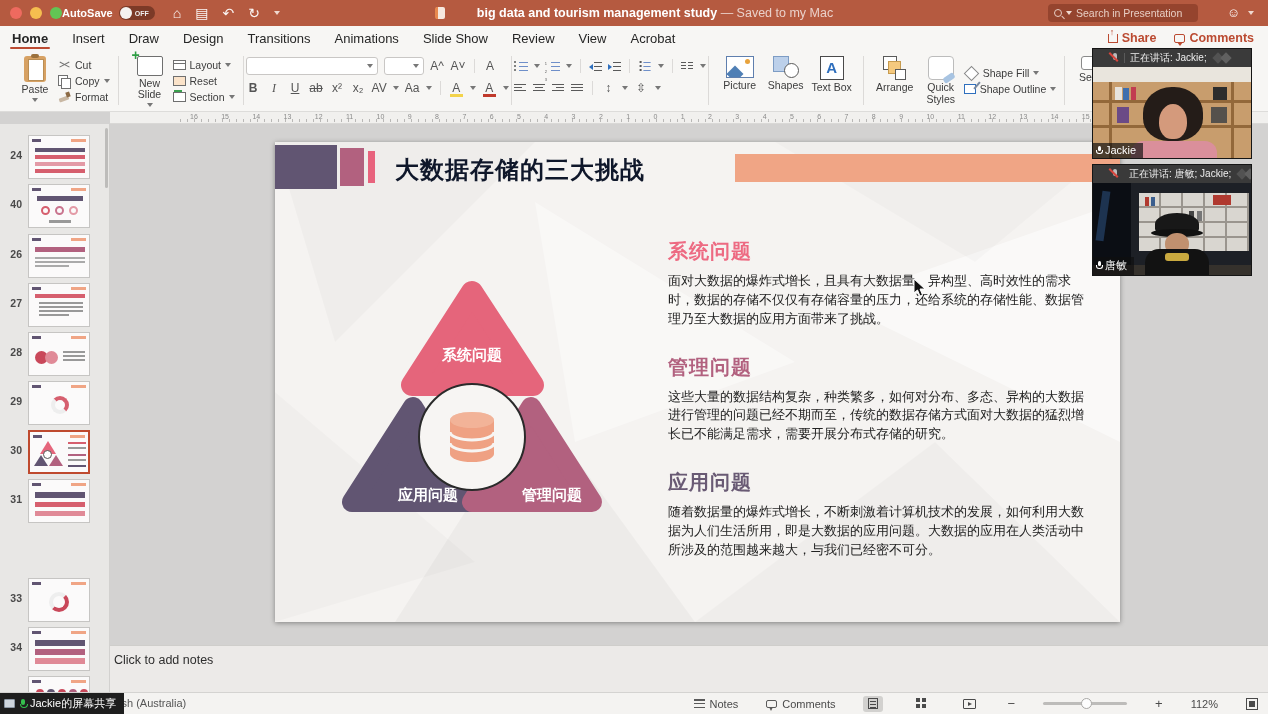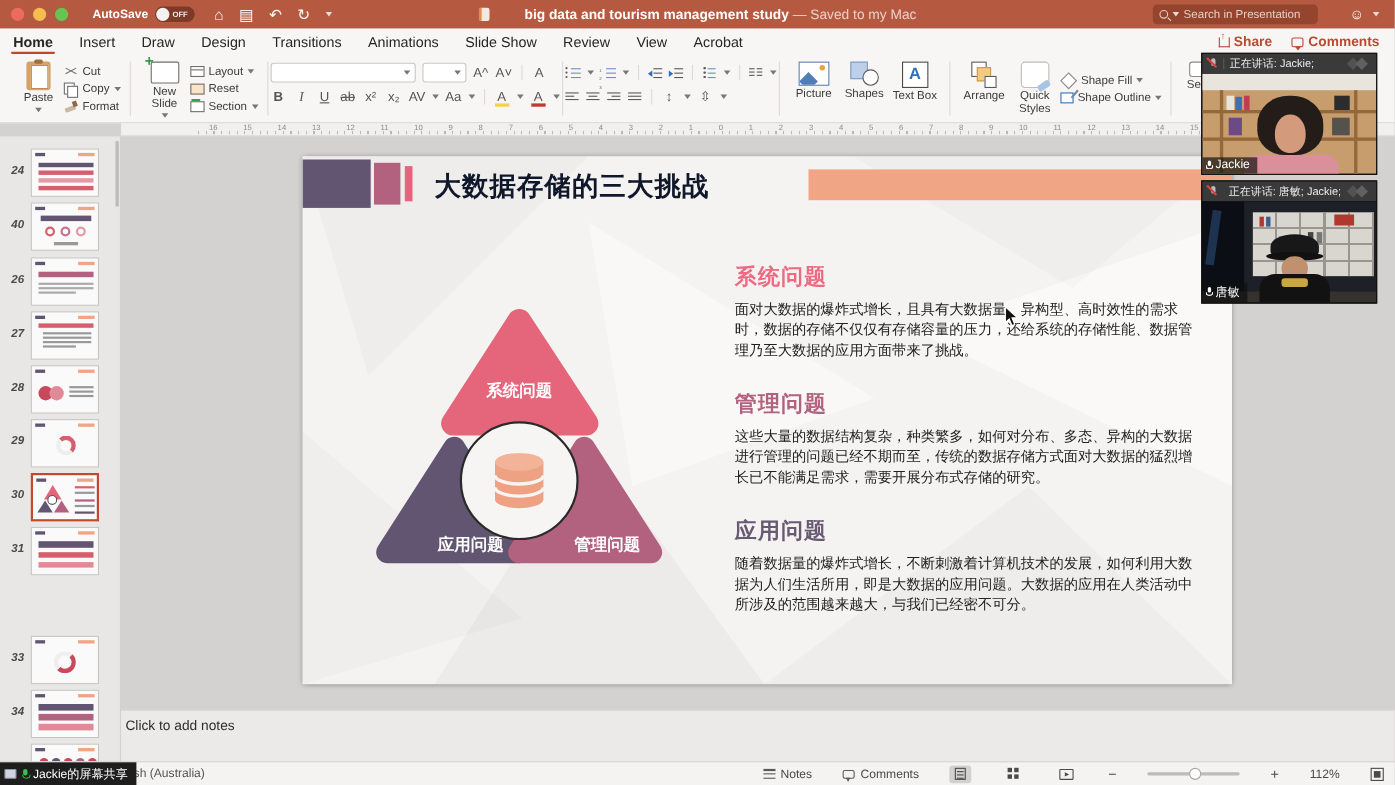--- a/index.html
+++ b/index.html
@@ -5,21 +5,21 @@
   * { margin:0; padding:0; box-sizing:border-box; }
   html,body { width:1268px; height:714px; overflow:hidden; }
   body { font-family:"Liberation Sans","DejaVu Sans",sans-serif; background:#d3d2d1; position:relative; }
   .app { position:absolute; inset:0; }
 
   
   .titlebar { position:absolute; top:0; left:0; right:0; height:26px; background:#b55a40; display:flex; align-items:center; color:#fff; }
   .traffic { display:flex; gap:8px; margin-left:10px; }
   .tl { width:12px; height:12px; border-radius:50%; }
   .tl.red{ background:#ee6a5f; } .tl.yel{ background:#f5bd4f; } .tl.grn{ background:#62c554; }
-  .autosave { display:flex; align-items:center; gap:6px; margin-left:22px; font-size:11px; font-weight:bold; }
+  .autosave { display:flex; align-items:center; gap:6px; font-size:11px; font-weight:bold; }
   .as-toggle { width:36px; height:14px; border-radius:8px; background:#7c3a27; display:flex; align-items:center; font-size:7px; color:#eee; position:relative; }
   .as-knob { width:12px; height:12px; border-radius:50%; background:#f4f2f0; margin-left:1px; }
   .as-off { margin-left:3px; font-weight:bold; }
   .tb-icons { display:flex; align-items:center; gap:14px; margin-left:18px; font-size:14px; }
   .tb-ic { opacity:.95; cursor:default; }
   .tb-title { position:absolute; left:0; right:0; text-align:center; font-size:12.5px; pointer-events:none; }
   .tb-title .docic { display:inline-block; width:10px; height:12px; background:#f6e8df; border-radius:2px; margin-right:5px; vertical-align:-2px; border-left:3px solid #e8894f; }
   .tb-title b { font-weight:bold;margin-left:27px; }
   .tb-title .suffix { color:rgba(255,255,255,.72); font-weight:normal; }
   .searchbox { position:absolute; right:70px; top:4px; width:150px; height:18px; background:rgba(90,30,15,.35); border-radius:4px; display:flex; align-items:center; padding:0 6px; gap:4px; }
@@ -112,21 +112,21 @@
 
   
   .ruler { position:absolute; top:112px; left:110px; right:0; height:12px; background:#f1f0ee; border-bottom:1px solid #d9d8d6; }
   .ruler-nums { position:absolute; left:80px; right:178px; top:1px; bottom:0; display:flex; justify-content:space-between; font-size:7px; color:#8a8a8a; }
   .ruler-ticks { position:absolute; left:70px; right:170px; bottom:1px; height:3px; background:repeating-linear-gradient(90deg,#b9b8b6 0 1px,transparent 1px 7px); }
 
   
   .main { position:absolute; top:124px; left:0; right:0; height:568px; }
   .sidebar { position:absolute; left:0; top:0; bottom:0; width:110px; background:#e8e7e5; border-right:1px solid #d2d1cf; overflow:hidden; }
   .thumb-row { position:absolute; left:0; width:110px; height:44px; }
-  .thumb-num { position:absolute; left:0; width:22px; top:14px; text-align:right; font-size:10.5px; color:#4a4a4a; font-weight:bold;font-style:italic; }
+  .thumb-num { position:absolute; left:0; width:22px; top:14px; text-align:right; font-size:10.5px; color:#4a4a4a; font-weight:bold; }
   .thumb { position:absolute; left:28px; top:0; width:62px; height:44px; background:#fbfafa; border:1px solid #c6c5c3; overflow:hidden; }
   .thumb.sel { border:2px solid #bf4a2e; }
   .thumb .mh1 { position:absolute; left:3px; top:3px; width:9px; height:3px; background:#615572; }
   .thumb .mh2 { position:absolute; right:3px; top:3px; width:15px; height:3px; background:#f0a585; }
   .sb-scroll { position:absolute; right:1px; top:4px; width:3px; height:60px; background:#bdbcba; border-radius:2px; }
 
   .canvas { position:absolute; left:110px; top:0; right:0; height:521px; background:#d3d2d1; overflow:hidden; }
   .slide { position:absolute; left:165px; top:18px; width:845px; height:480px; background:#f5f3f1; box-shadow:0 1px 5px rgba(0,0,0,.38); overflow:hidden; }
   .slide svg.bgpoly { position:absolute; inset:0; }
 
@@ -170,21 +170,21 @@
   .zoom-track { width:84px; height:3px; background:#bdbcba; border-radius:2px; position:relative; }
   .zoom-knob { position:absolute; left:38px; top:-4px; width:11px; height:11px; border-radius:50%; background:#fdfdfd; border:1px solid #a9a8a6; }
   .pm { font-size:13px; color:#4a4a4a; }
   .fit-ic { width:12px; height:12px; border:1.2px solid #4a4a4a; position:relative; }
   .fit-ic:after { content:""; position:absolute; left:2px; top:2px; width:6px; height:6px; background:#4a4a4a; }
 
   
   .meet { position:absolute; left:1092px; width:160px; background:#000; border:1px solid #151515; z-index:50; }
   .meet.w1 { top:48px; height:111px; }
   .meet.w2 { top:164px; height:112px; }
-  .meet-head { height:18px; background:#3a3a3a; display:flex; align-items:center; gap:5px; padding:0 5px; color:#eee; font-size:10px; white-space:nowrap; overflow:hidden; }
+  .meet-head { height:18px; background:#3a3a3a; display:flex; align-items:center; gap:5px; padding:0 17px; color:#eee; font-size:10px; white-space:nowrap; overflow:hidden; }
   .micoff { width:9px; height:12px; position:relative; flex:none; }
   .micoff:before { content:""; position:absolute; left:3px; top:1px; width:4px; height:7px; background:#bbb; border-radius:2px; }
   .micoff:after { content:""; position:absolute; left:0; top:0; width:12px; height:1.6px; background:#d8453c; transform:rotate(45deg); transform-origin:0 0; }
   .head-sep { width:1px; height:10px; background:#5a5a5a; }
   .meet-logo { margin-left:auto; width:22px; height:12px; position:relative; flex:none; opacity:.8; }
   .meet-logo:before, .meet-logo:after { content:""; position:absolute; top:2px; width:8px; height:8px; background:#585858; transform:rotate(45deg); }
   .meet-logo:before { left:2px; } .meet-logo:after { left:10px; background:#6a6a6a; }
   .scene { position:absolute; left:0; right:0; top:18px; bottom:0; overflow:hidden; }
   .nametag { position:absolute; left:0; bottom:0; background:rgba(15,15,15,.68); color:#fff; font-size:11px; padding:1px 7px 2px 3px; display:flex; align-items:center; gap:3px; z-index:3; }
   .nt-mic { width:6px; height:9px; position:relative; }

